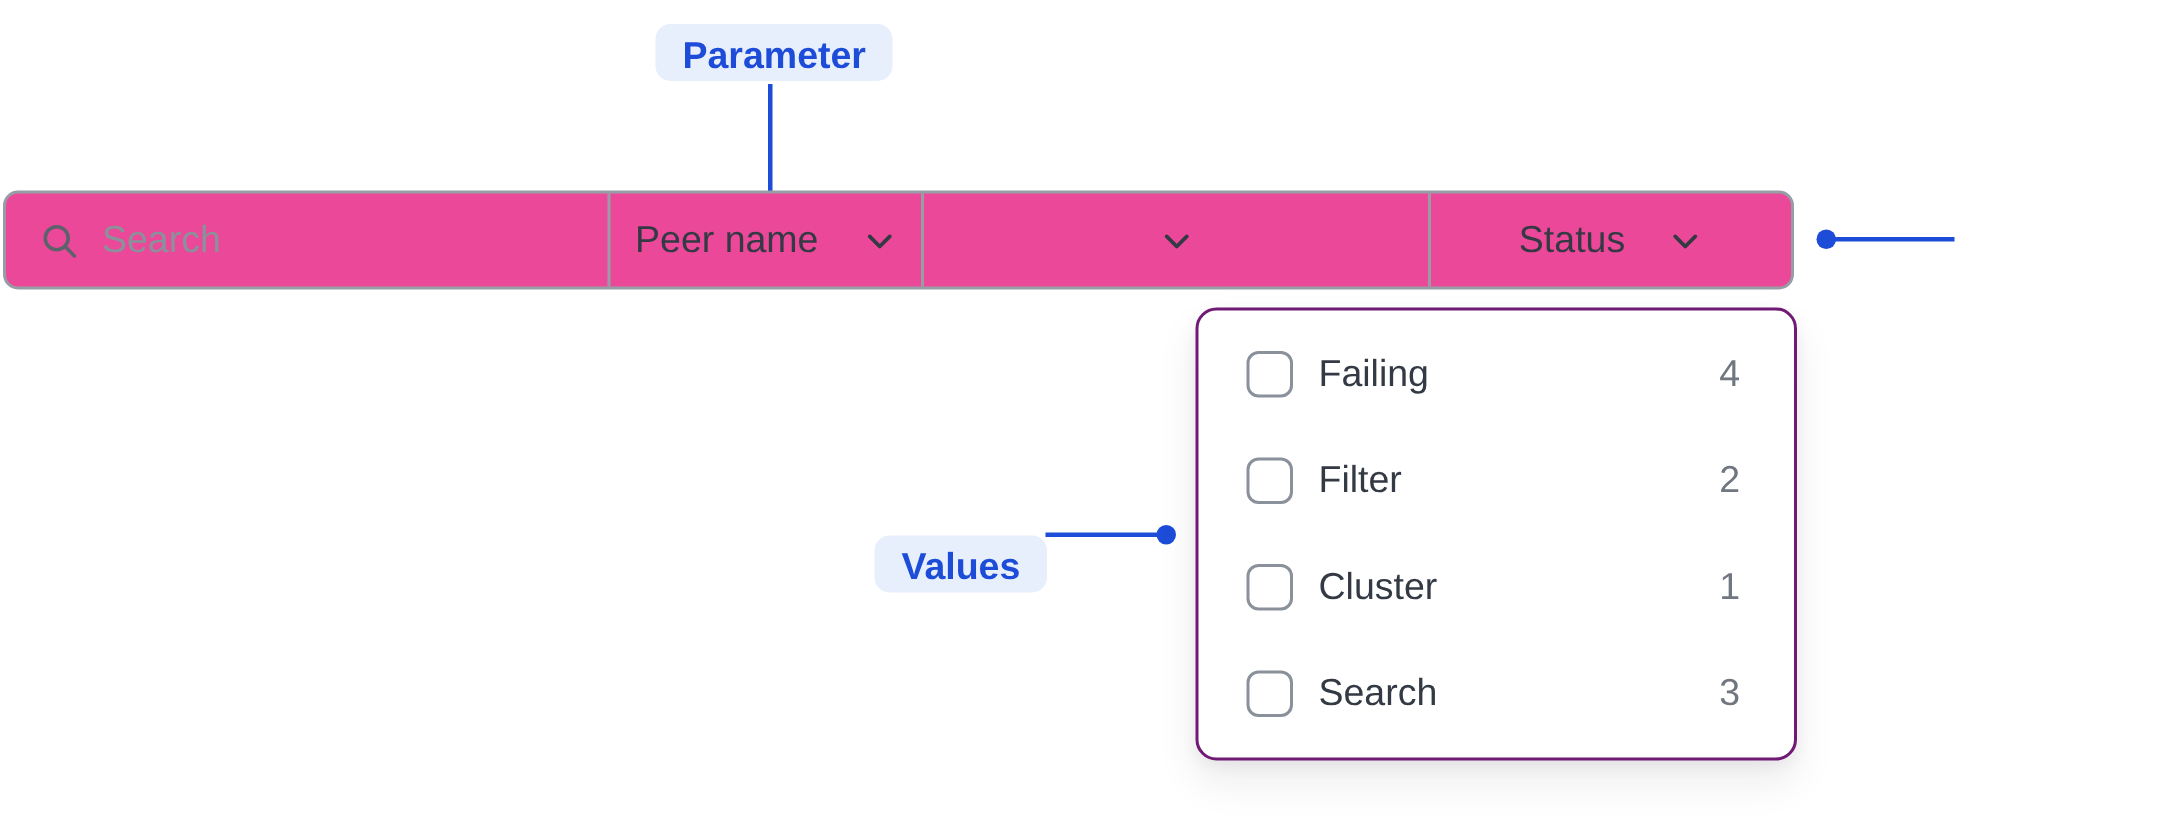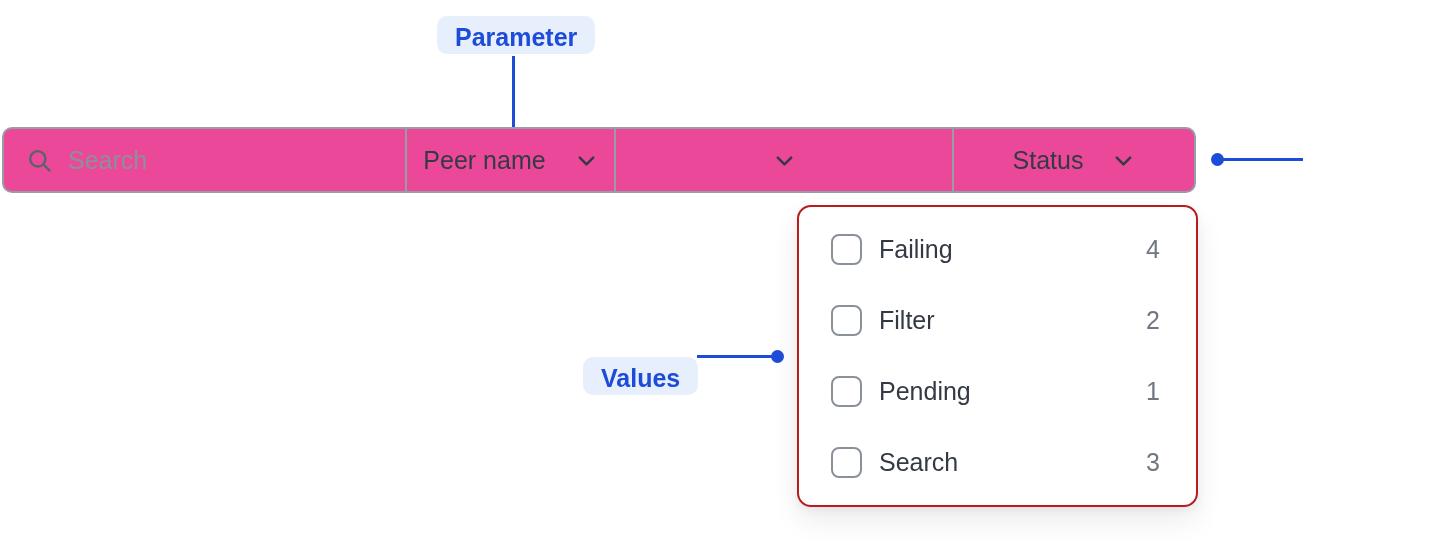--- a/index.html
+++ b/index.html
@@ -61,21 +61,21 @@
   .fb-peer    { width: 209px; }
   .fb-cluster { width: 338px; }
   .fb-status  { flex: 1; }
 
   
   .panel {
     position: absolute;
     left: 797px; top: 205px;
     width: 401px; height: 302px;
     background: #ffffff;
-    border: 2px solid #b91c1c;
+    border: 2px solid #701a75;
     border-radius: 14px;
     box-shadow: 0 14px 28px rgba(20, 24, 36, 0.08), 0 4px 10px rgba(20, 24, 36, 0.05);
     padding: 7px 36px 7px 32px;
     display: flex;
     flex-direction: column;
   }
   .option-row {
     height: 72px;
     display: flex;
     align-items: center;
@@ -154,21 +154,21 @@
     </div>
 
     <div class="option-row">
       <span class="checkbox"></span>
       <span class="option-label">Filter</span>
       <span class="option-count">2</span>
     </div>
 
     <div class="option-row">
       <span class="checkbox"></span>
-      <span class="option-label">Pending</span>
+      <span class="option-label">Cluster</span>
       <span class="option-count">1</span>
     </div>
 
     <div class="option-row">
       <span class="checkbox"></span>
       <span class="option-label">Search</span>
       <span class="option-count">3</span>
     </div>
 
   </div>

